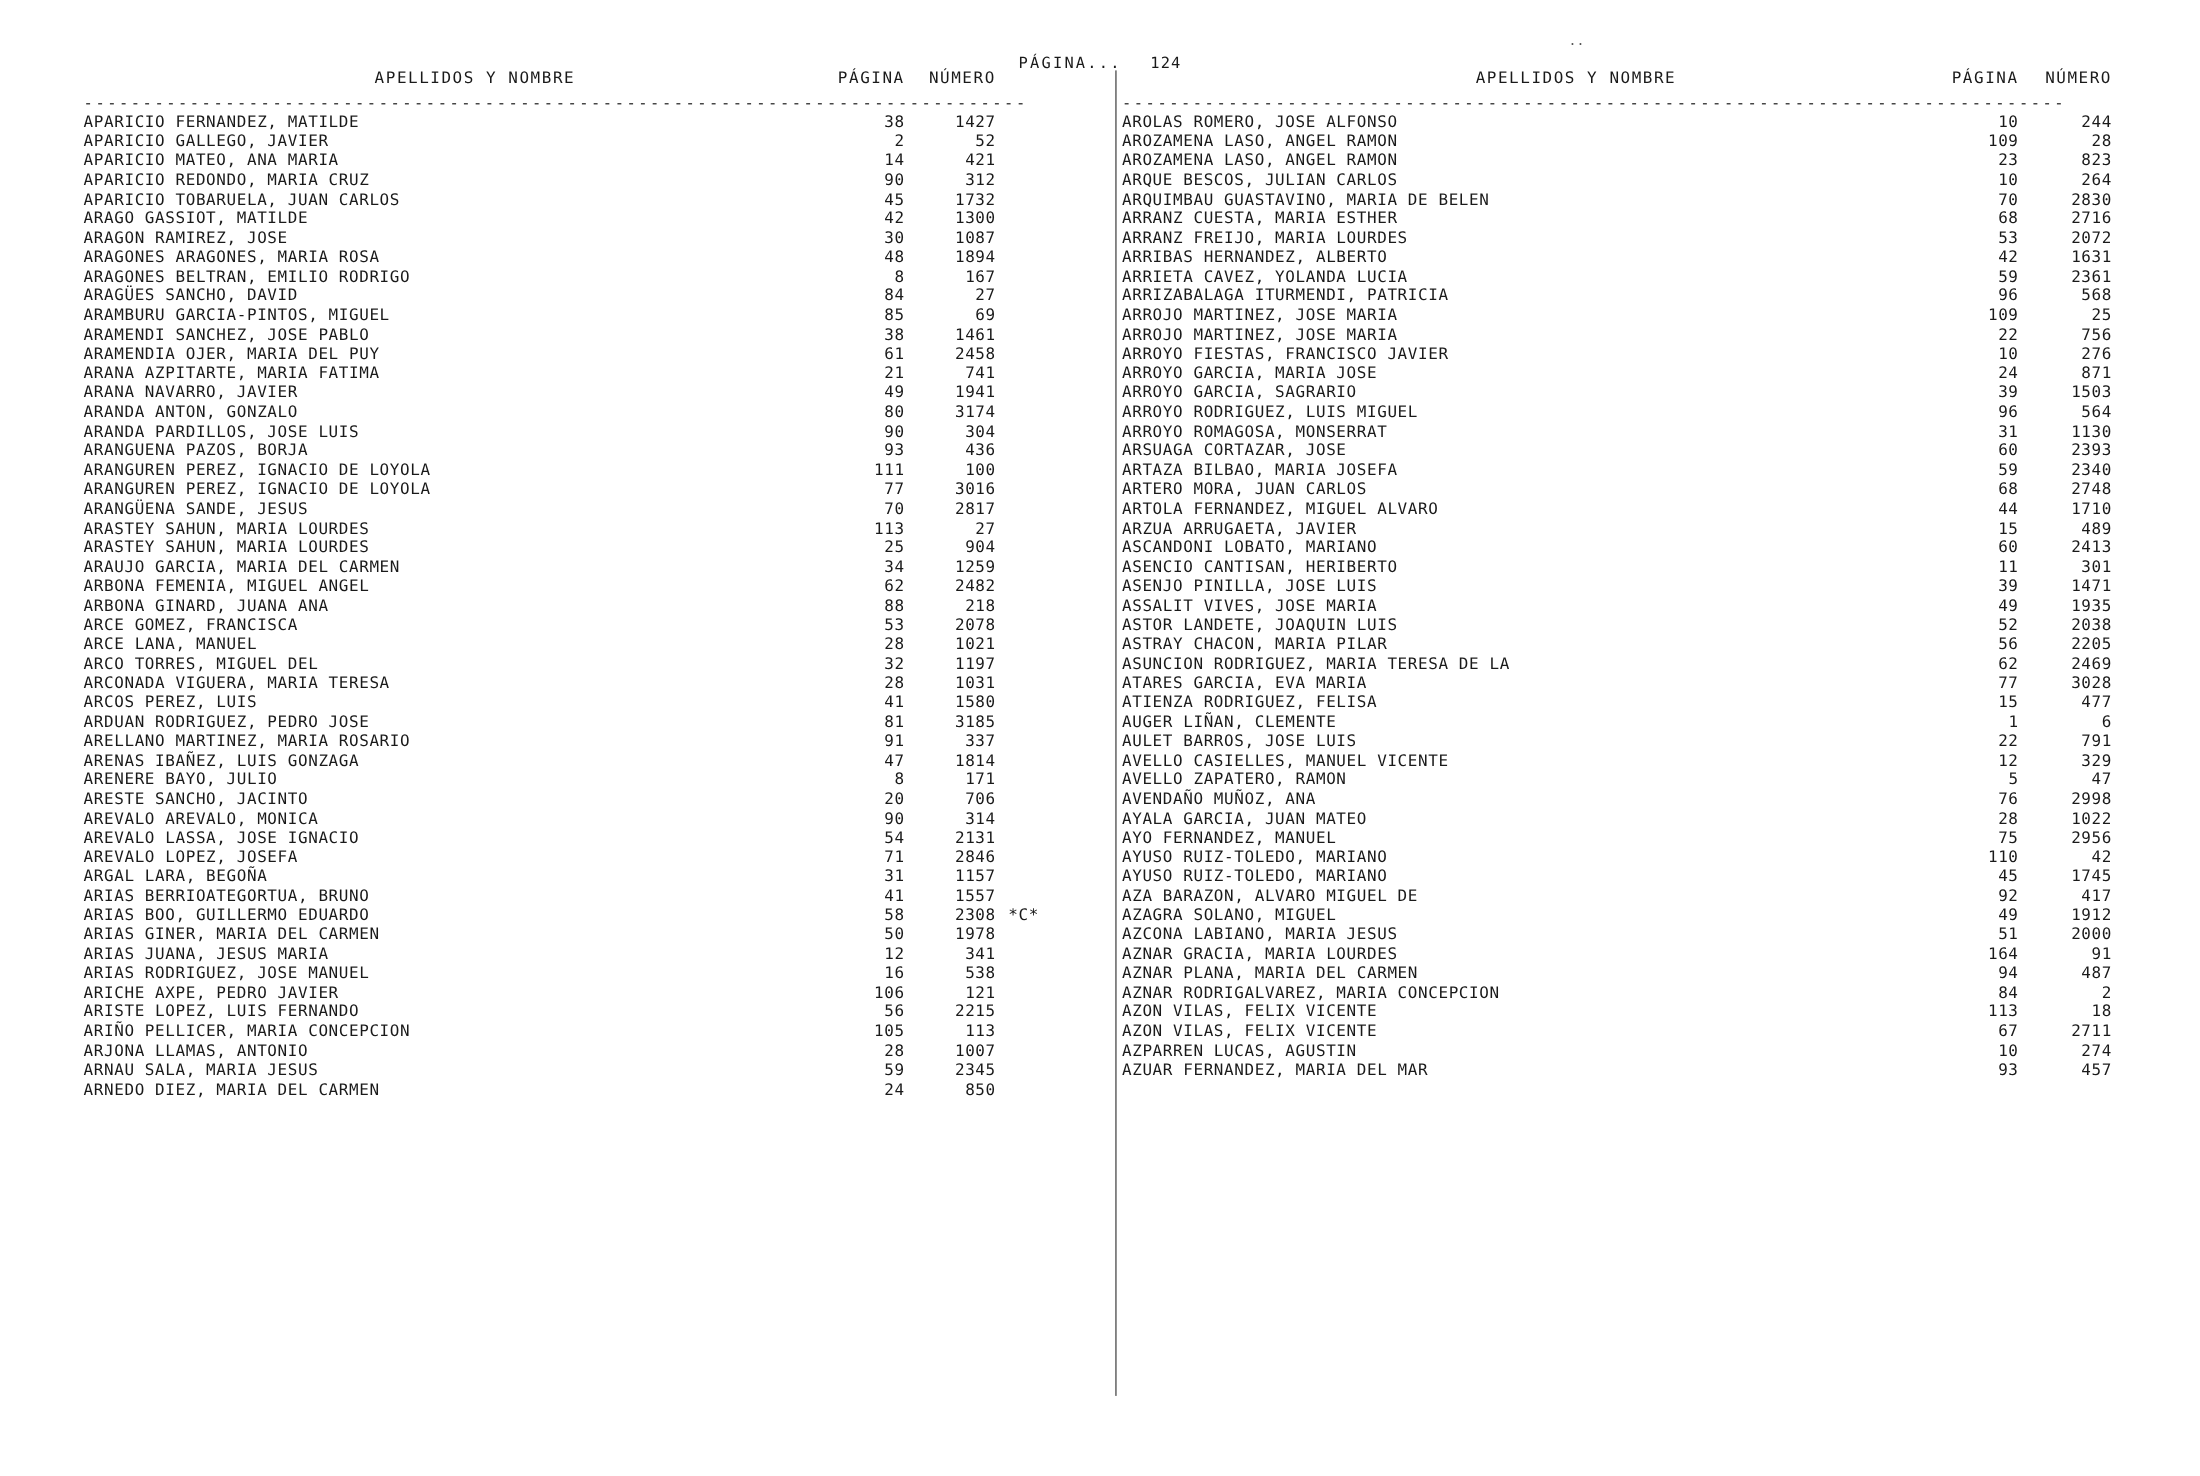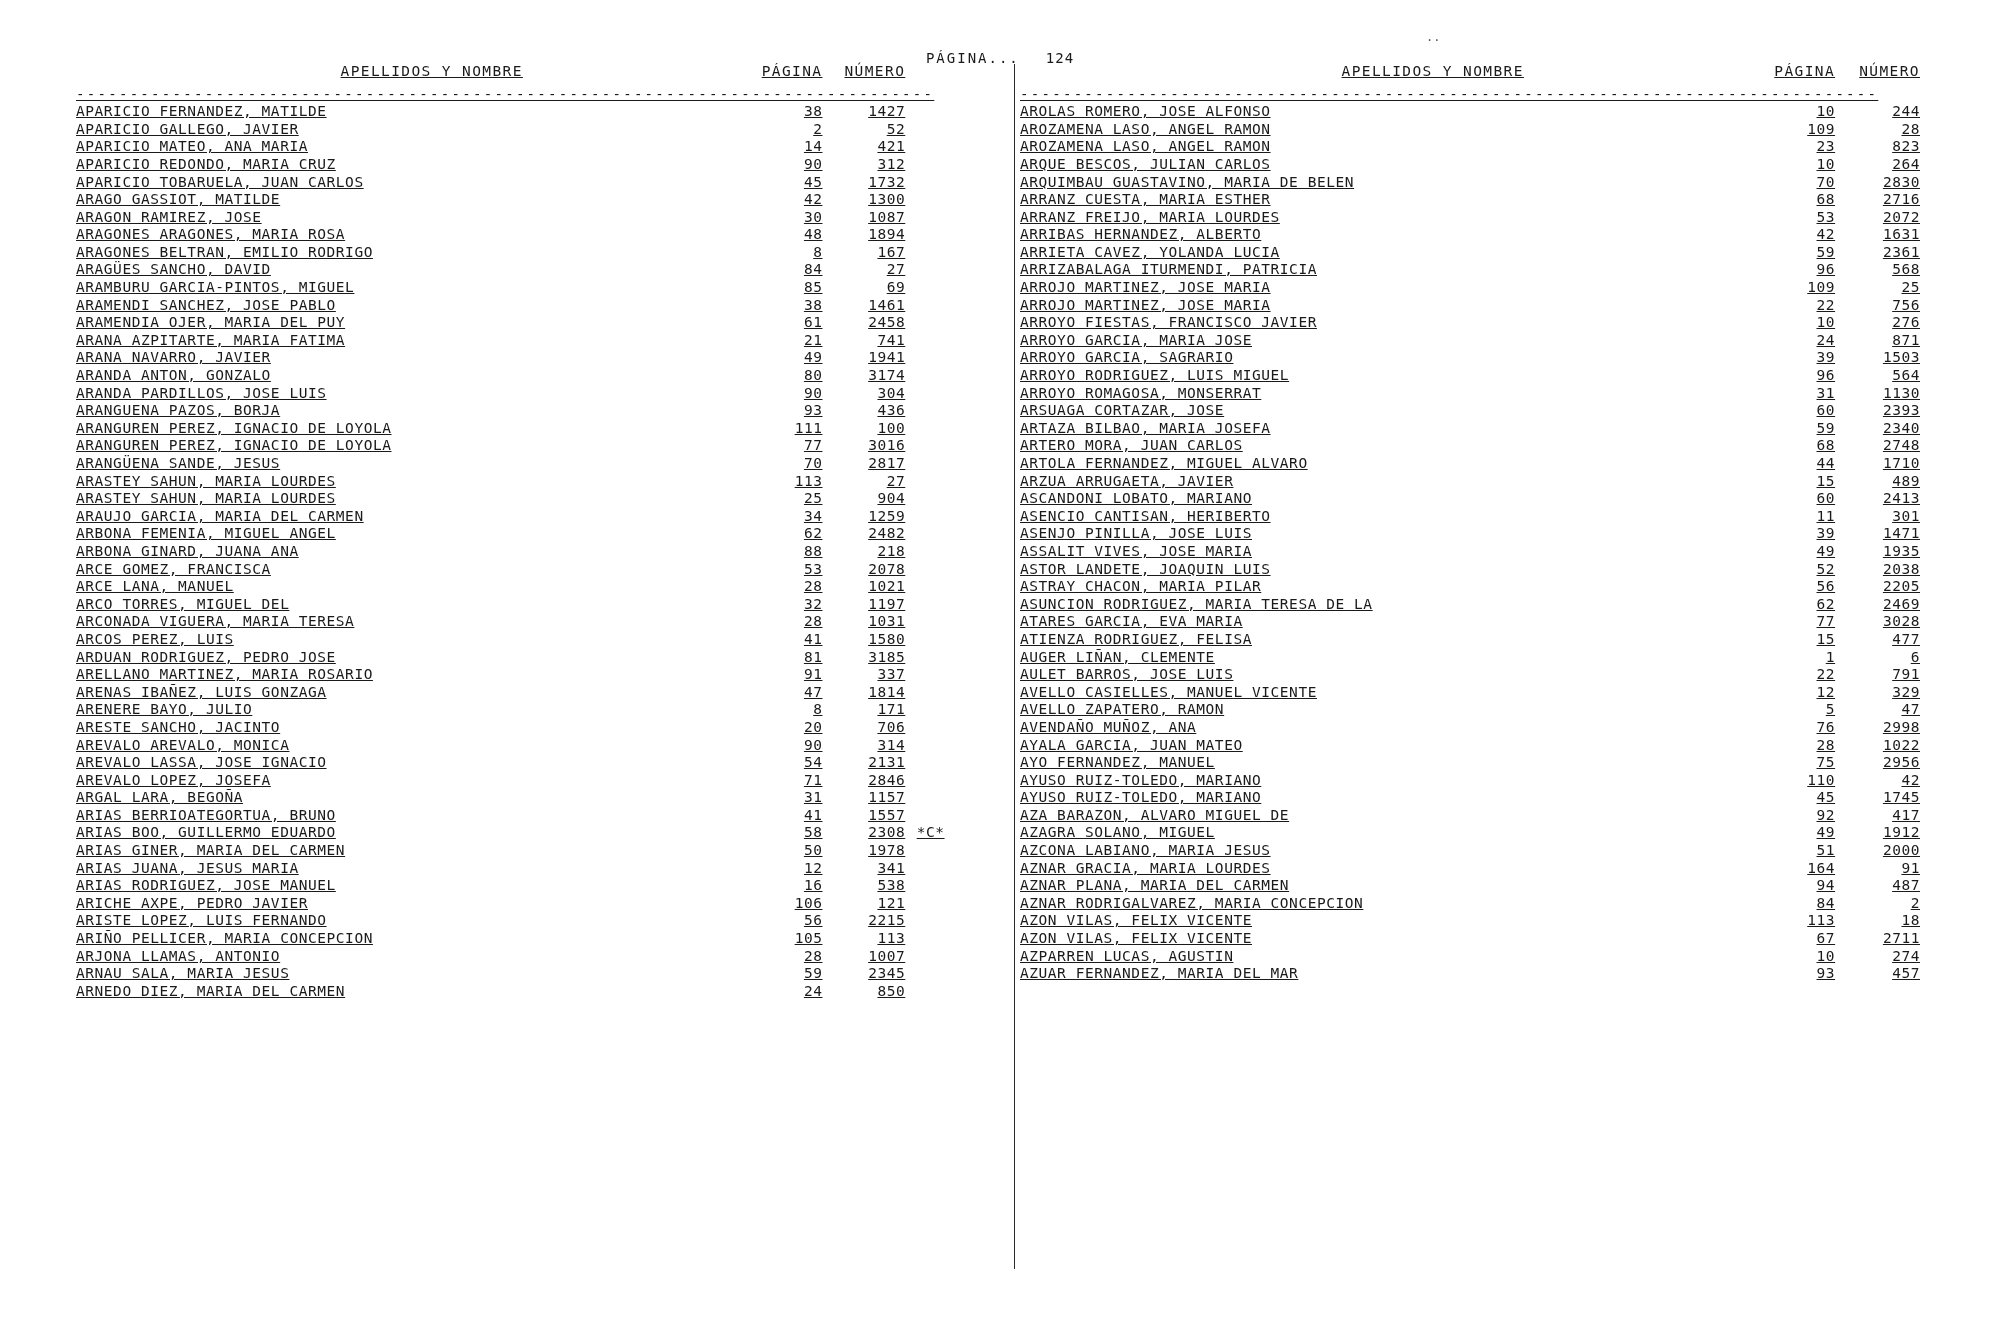--- a/index.html
+++ b/index.html
@@ -38,21 +38,20 @@
 
   .columns {
     position: absolute;
     top: 64px;
     left: 0;
     width: 2000px;
     display: flex;
   }
   .col {
     position: relative;
-    text-decoration: underline;
   }
   .col-left { width: 1010px; padding-left: 76px; box-sizing: border-box; }
   .col-right { width: 990px; padding-left: 10px; box-sizing: border-box; }
 
   .divider {
     position: absolute;
     top: 64px;
     left: 1014px;
     width: 1px;
     height: 1205px;

